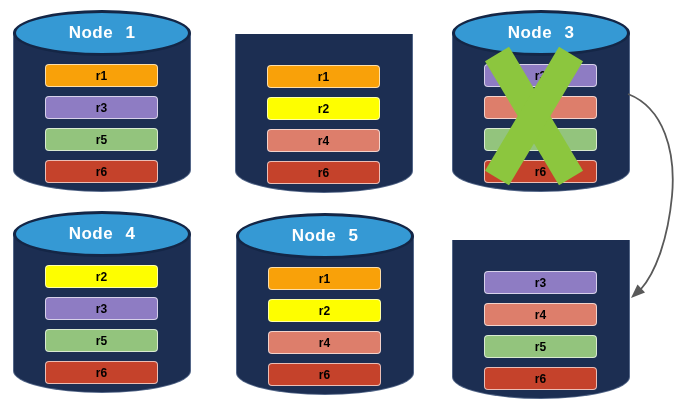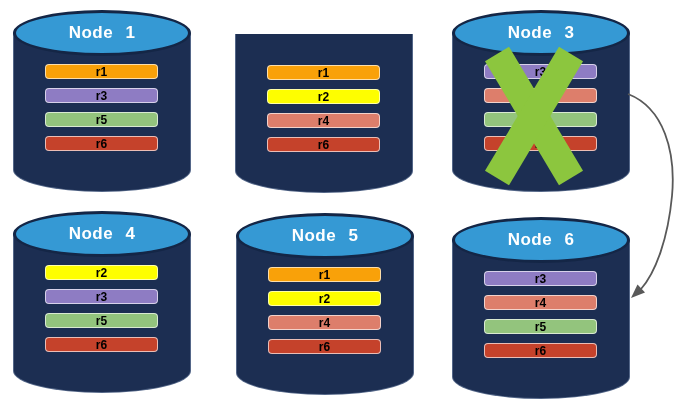--- a/index.html
+++ b/index.html
@@ -50,21 +50,21 @@
     font-size: 17px;
     letter-spacing: 0.5px;
     word-spacing: 7px;
     white-space: nowrap;
   }
 
   
   .bars { position: absolute; left: 32px; top: 54px; width: 113px; z-index: 1; }
   .bar {
     box-sizing: border-box;
-    height: 15px;
+    height: 23px;
     margin-bottom: 9px;
     border: 1px solid rgba(255, 255, 255, 0.65);
     border-radius: 4px;
     display: flex; align-items: center; justify-content: center;
     font-size: 12px; font-weight: bold; color: #000000;
     line-height: 1;
     background: #999999;
   }
 
   
@@ -150,23 +150,20 @@
     <div class="bars">
       <div class="bar" style="background: rgb(249, 161, 9);">r1</div>
       <div class="bar" style="background: rgb(254, 254, 0);">r2</div>
       <div class="bar" style="background: rgb(221, 126, 107);">r4</div>
       <div class="bar" style="background: rgb(197, 66, 43);">r6</div>
     </div>
   </div>
 
   <div class="node n5">
     <div class="cyl-body"></div>
-    <div class="cyl-top">
-      <span class="node-title">Node 6</span>
-    </div>
     <div class="bars">
       <div class="bar" style="background: rgb(142, 124, 195);">r3</div>
       <div class="bar" style="background: rgb(221, 126, 107);">r4</div>
       <div class="bar" style="background: rgb(147, 196, 125);">r5</div>
       <div class="bar" style="background: rgb(197, 66, 43);">r6</div>
     </div>
   </div>
 
   <svg class="arrow-svg" width="676" height="402" viewBox="0 0 676 402">
     <path d="M 628 94 C 664 108 676 152 672 196 C 668 238 656 272 641 289" fill="none" stroke="currentColor" stroke-width="1.8"></path>

